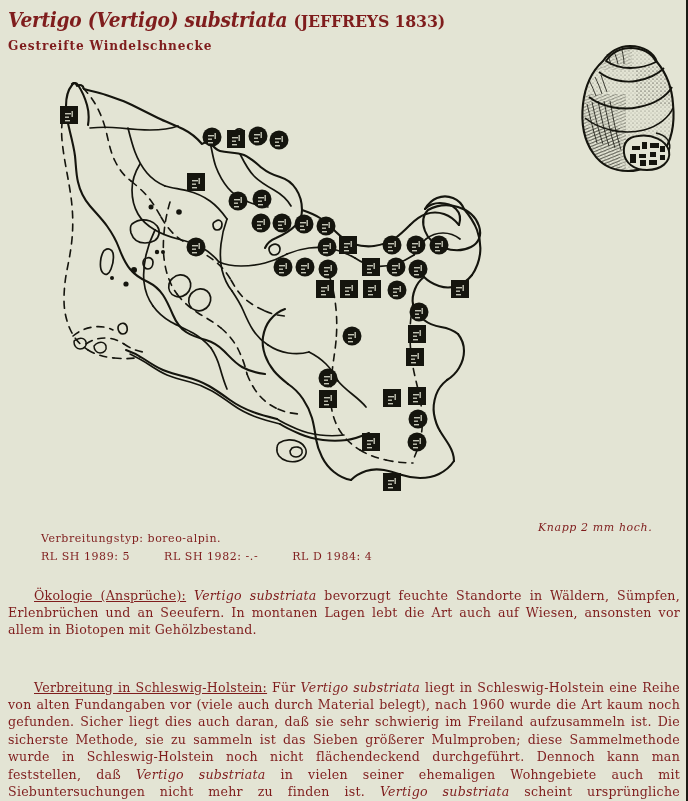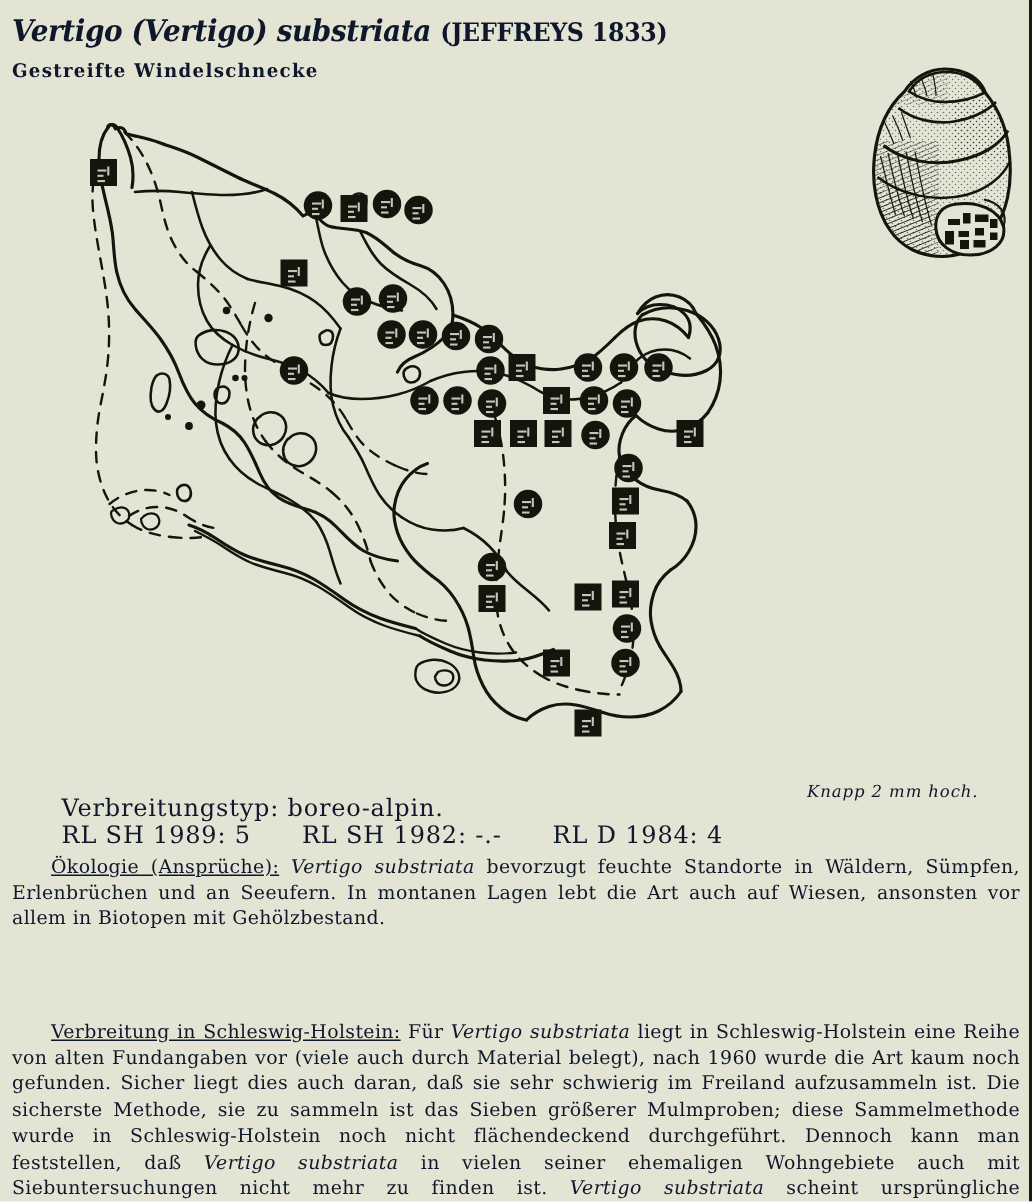--- a/index.html
+++ b/index.html
@@ -9,21 +9,21 @@
   }
   #page {
     position: relative;
     width: 688px;
     height: 801px;
     background: #e3e4d4;
     box-sizing: border-box;
     border-right: 2px solid #1a1a14;
     overflow: hidden;
     font-family: "DejaVu Serif", serif;
-    color: #0f172a;
+    color: #7f1d1d;
   }
 
   
   #header {
     position: absolute;
     left: 8px;
     top: 8px;
     width: 560px;
   }
   .sci-title {
@@ -83,21 +83,21 @@
     white-space: nowrap;
     font-style: italic;
   }
 
   
   #meta {
     position: absolute;
     left: 41px;
     top: 530px;
     font-family: "DejaVu Serif", serif;
-    font-size: 16px;
+    font-size: 11px;
     letter-spacing: 0.55px;
     line-height: 18px;
     white-space: nowrap;
   }
   #meta .rl-row span { display: inline-block; }
   #meta .rl-gap1 { width: 34px; }
   #meta .rl-gap2 { width: 34px; }
 
   
   .para {
@@ -109,21 +109,21 @@
     line-height: 17.4px;
     text-align: justify;
     letter-spacing: 0.25px;
   }
   .para .lead {
     text-decoration: underline;
   }
   .para .ital { font-style: italic; }
   .para .indent { display:inline-block; width: 26px; }
 
-  #para-oekologie { top: 556px; }
+  #para-oekologie { top: 574px; }
   #para-verbreitung { top: 666px; }
 </style>
 </head>
 <body>
 
 <div id="page">
 
   <div id="header">
     <div class="sci-title"><span class="ital">Vertigo</span> <span class="ital">(Vertigo)</span> <span class="ital">substriata</span> <span class="auth">(JEFFREYS 1833)</span></div>
     <div class="common-name">Gestreifte Windelschnecke</div>

